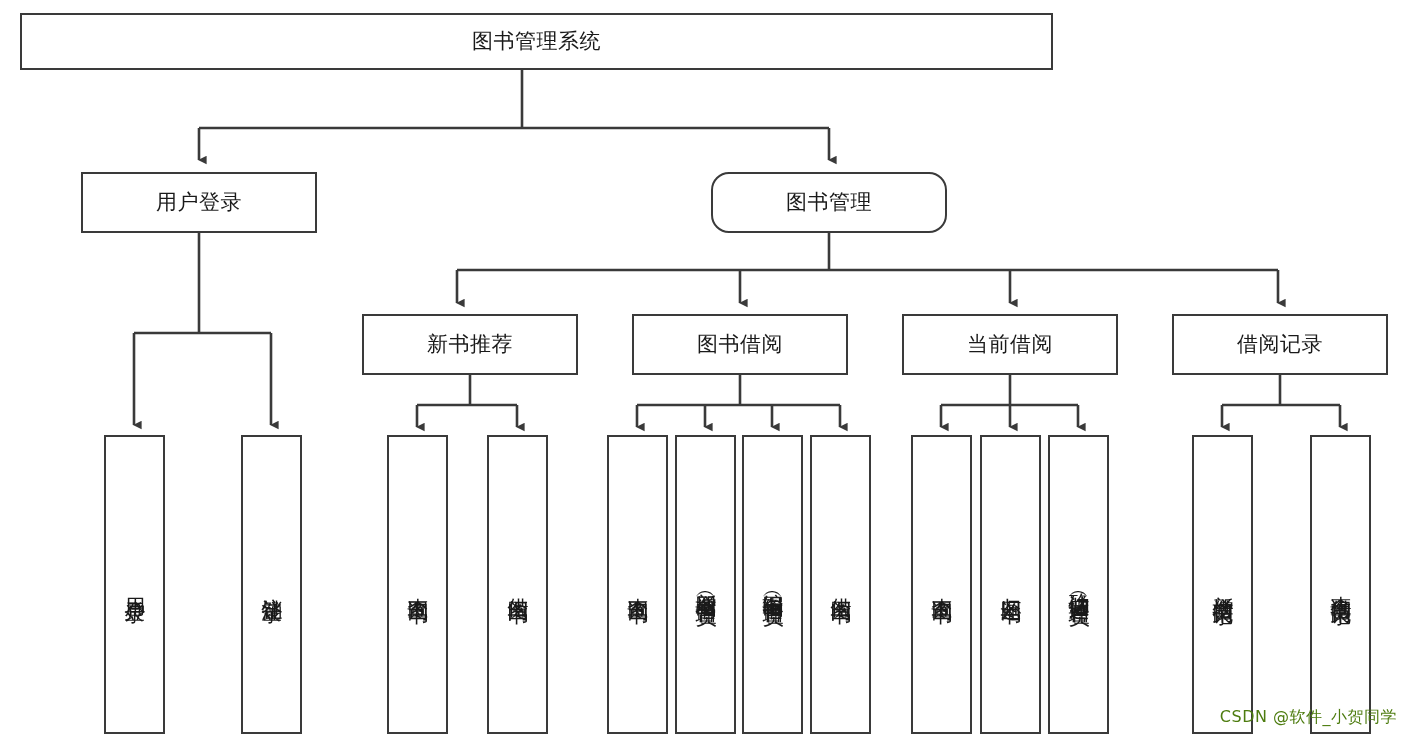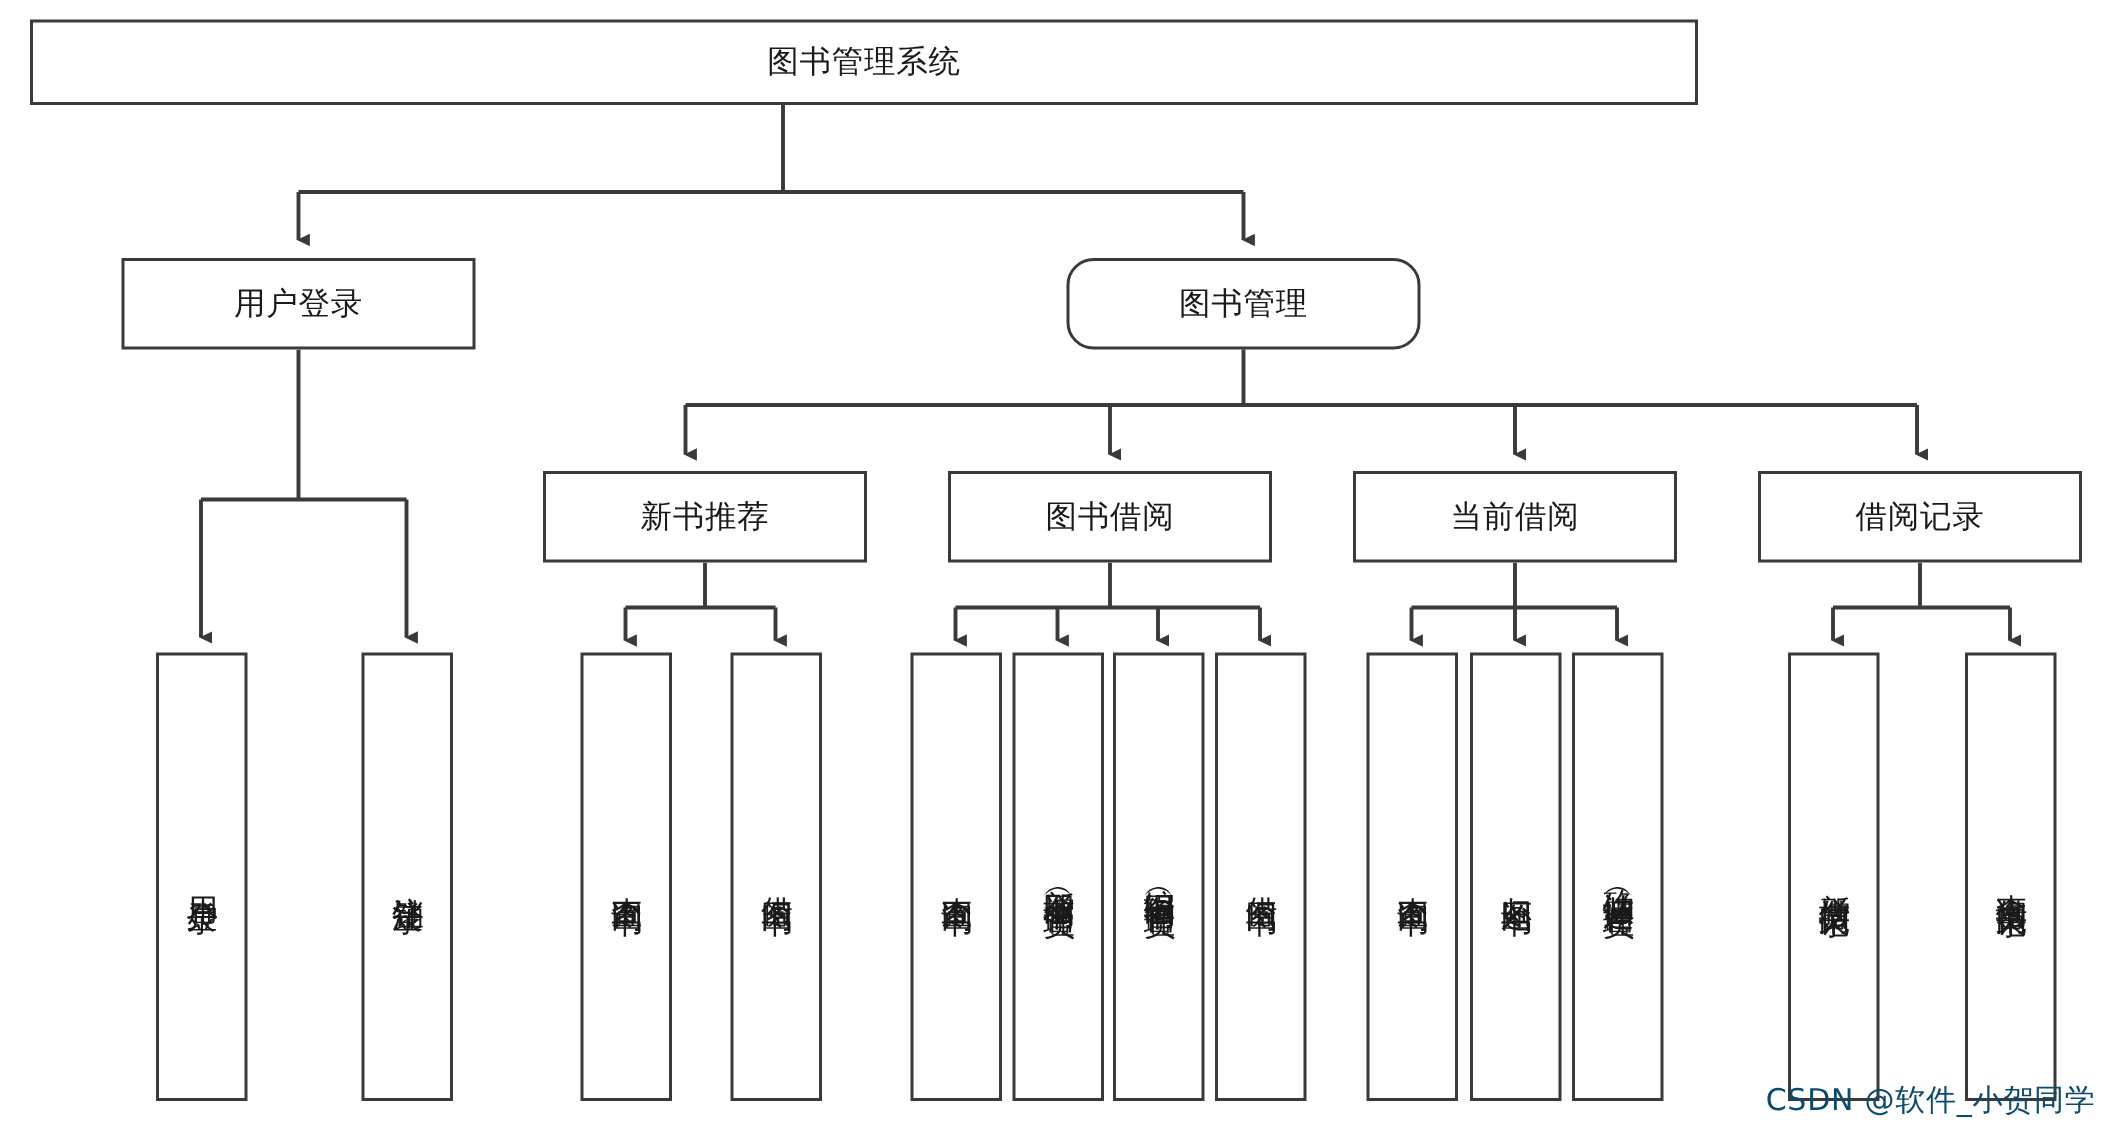--- a/index.html
+++ b/index.html
@@ -54,23 +54,23 @@
     writing-mode: vertical-rl;
     text-orientation: upright;
     font-size: 21px;
     letter-spacing: 2px;
     line-height: 1.0;
     white-space: nowrap;
   }
   #watermark {
     position: absolute;
     right: 8px;
-    bottom: 0;
-    font-size: 20px;
-    color: #0c4a6e;
+    bottom: 19px;
+    font-size: 16px;
+    color: #4d7c0f;
     letter-spacing: 0.5px;
     z-index: 5;
     user-select: none;
   }
 </style>
 </head>
 <body>
 
 <div id="diagram-root">
 
@@ -117,21 +117,21 @@
       <line x1="1010" y1="405" x2="1010" y2="427" marker-end="url(#arrowhead)"></line>
       <line x1="1078" y1="405" x2="1078" y2="427" marker-end="url(#arrowhead)"></line>
 
       <line x1="1280" y1="375" x2="1280" y2="405"></line>
       <line x1="1222" y1="405" x2="1340" y2="405"></line>
       <line x1="1222" y1="405" x2="1222" y2="427" marker-end="url(#arrowhead)"></line>
       <line x1="1340" y1="405" x2="1340" y2="427" marker-end="url(#arrowhead)"></line>
     </g>
   </svg>
 
-  <div class="node horiz" style="left:20px; top:13px; width:1112px; height:57px;">
+  <div class="node horiz" style="left:20px; top:13px; width:1033px; height:57px;">
     <span class="node-label">图书管理系统</span>
   </div>
 
   <div class="node horiz" style="left:81px; top:172px; width:236px; height:61px;">
     <span class="node-label">用户登录</span>
   </div>
   <div class="node horiz" style="left:711px; top:172px; width:236px; height:61px;border-radius:18px;">
     <span class="node-label">图书管理</span>
   </div>
 

